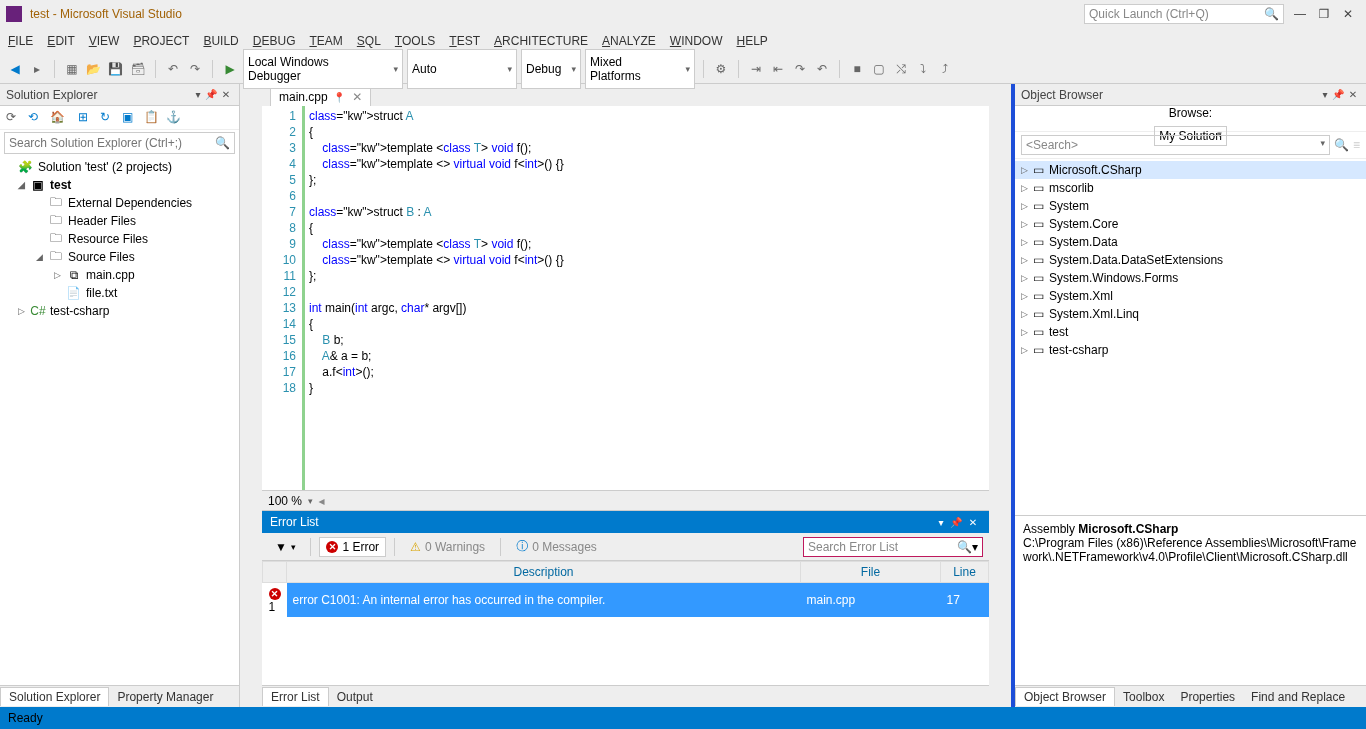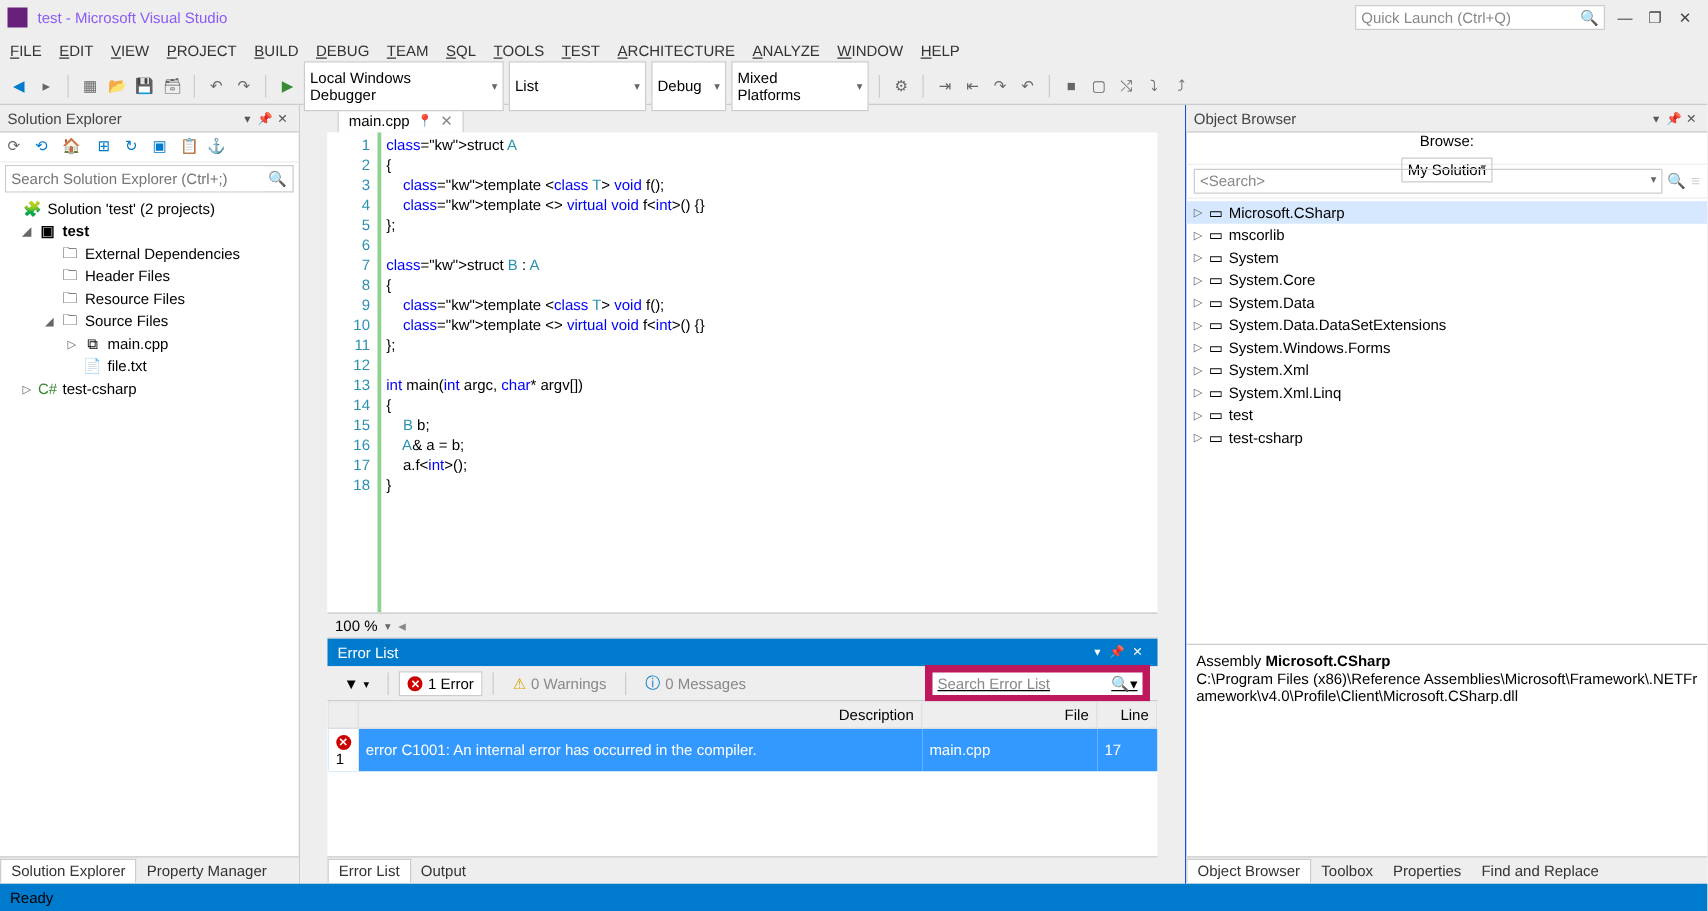--- a/index.html
+++ b/index.html
@@ -1,19 +1,19 @@
 <!DOCTYPE html>
 <html><head>
 <meta charset="utf-8">
 <style>
 * { margin: 0; padding: 0; box-sizing: border-box; font-family: "Segoe UI", Tahoma, sans-serif; font-size: 12px; }
 body { background: #eee; width: 1366px; height: 729px; overflow: hidden; display: flex; flex-direction: column; }
 .titlebar { height: 28px; background: #eee; display: flex; align-items: center; padding: 0 6px; }
 .titlebar .vs-logo { width: 16px; height: 16px; background: #68217a; margin-right: 8px; }
-.titlebar .title { flex: 1; color: #8b5cf6; }
+.titlebar .title { flex: 1; color: #a16207; }
 .titlebar .ql { width: 200px; height: 20px; border: 1px solid #ccc; background: #fff; padding: 1px 4px; color: #888; margin-right: 4px; display:flex; align-items:center; justify-content:space-between;}
 .titlebar .winbtn { width: 24px; text-align: center; color: #444; cursor: pointer; }
 .menubar { height: 26px; background: #eee; display: flex; align-items: center; padding: 0 8px; gap: 14px; }
 .menubar span { color: #333; cursor: pointer; }
 .toolbar { height: 30px; background: #eee; border-bottom: 1px solid #ccc; display: flex; align-items: center; padding: 0 6px; gap: 4px; }
 .toolbar .sep { width: 1px; height: 18px; background: #ccc; margin: 0 4px; }
 .toolbar .ico { width: 18px; height: 18px; display:flex; align-items:center; justify-content:center; color:#666; cursor:pointer;}
 .toolbar .combo { border: 1px solid #ccc; background: #fff; height: 40px; padding: 0 18px 0 4px; position: relative; display:flex; align-items:center;}
 .toolbar .combo::after { content:"▾"; position:absolute; right:4px; color:#666; font-size:9px;}
 .toolbar .play { color: #388a34; }
@@ -47,28 +47,28 @@
 .code .kw { color: #0000ff; }
 .code .typ { color: #2b91af; }
 .zoom-bar { height:20px; background:#eee; border-top:1px solid #ccc; display:flex; align-items:center; padding:0 6px; gap:6px;}
 .error-panel { height: 175px; display: flex; flex-direction: column; border-top: 1px solid #ccc;}
 .ep-header { height: 22px; background: #007acc; color: #fff; display: flex; align-items: center; padding: 0 8px; }
 .ep-header .ptitle { flex: 1; }
 .ep-header .pbtn { color:#fff; width:16px; text-align:center; cursor:pointer; font-size:10px;}
 .ep-filters { height: 28px; background: #eee; display: flex; align-items: center; padding: 0 6px; gap: 8px; border-bottom: 1px solid #ccc;}
 .ep-filters .chip { display: flex; align-items: center; gap: 4px; padding: 2px 6px; border:1px solid transparent; cursor:pointer;}
 .ep-filters .chip.act { border-color:#ccc; background:#fff;}
-.ep-filters .esrch { margin-left:auto; border:6px solid #be185d; background:#fff; padding:2px 4px; width:180px; display:flex; align-items:center; justify-content:space-between;text-decoration:underline;}
+.ep-filters .esrch { margin-left:auto; border:1px solid #be185d; background:#fff; padding:2px 4px; width:180px; display:flex; align-items:center; justify-content:space-between;}
 .ep-table { flex: 1; background: #fff; overflow:auto;}
 .ep-table table { width: 100%; border-collapse: collapse; }
-.ep-table th { text-align: right; padding: 3px 6px; background: #eee; border: 1px solid #ddd; font-weight: normal; color:#000000;}
+.ep-table th { text-align: center; padding: 3px 6px; background: #eee; border: 1px solid #ddd; font-weight: normal; color:#0369a1;}
 .ep-table th:first-child { width:24px;}
 .ep-table td { padding: 3px 6px; }
 .ep-row { background: #3399ff; color: #fff; }
-.right-col { width: 418px; border-left: 1px solid #1d4ed8; display:flex; flex-direction:column;}
+.right-col { width: 355px; border-left: 4px solid #1d4ed8; display:flex; flex-direction:column;}
 .ob-browse { height:26px; display:flex; align-items:center; padding:0 6px; gap:6px; border-bottom:1px solid #eee;flex-direction:column;}
 .ob-browse .combo { flex:1; border:1px solid #ccc; padding:2px 4px; position:relative;}
 .ob-browse .combo::after{content:"▾"; position:absolute; right:4px; font-size:9px; color:#666;}
 .ob-search { display:flex; align-items:center; padding:3px 6px; gap:4px; border-bottom:1px solid #eee;}
 .ob-search .sbox { flex:1; border:1px solid #ccc; padding:2px 4px; position:relative;}
 .ob-search .sbox::after{content:"▾"; position:absolute; right:4px; font-size:9px; color:#666;}
 .ob-list { flex:1; overflow:auto; padding:2px 0;}
 .ob-item { display:flex; align-items:center; height:18px; padding-left:6px; cursor:pointer;}
 .ob-item.sel { background:#d6e8ff;}
 .ob-item .exp{width:12px;color:#666;font-size:9px;}
@@ -125,21 +125,21 @@
   <div class="ico">🗃</div>
   <div class="sep"></div>
   <div class="ico">↶</div>
   <div class="ico">↷</div>
   <div class="sep"></div>
   <div class="ico play">▶</div>
   <div class="combo" style="width:160px">
       <span>Local Windows Debugger</span>
     </div>
   <div class="combo" style="width:110px">
-      <span>List</span>
+      <span>Auto</span>
     </div>
   <div class="combo" style="width:60px">
       <span>Debug</span>
     </div>
   <div class="combo" style="width:110px">
       <span>Mixed Platforms</span>
     </div>
   <div class="sep"></div>
   <div class="ico">⚙</div>
   <div class="sep"></div>

